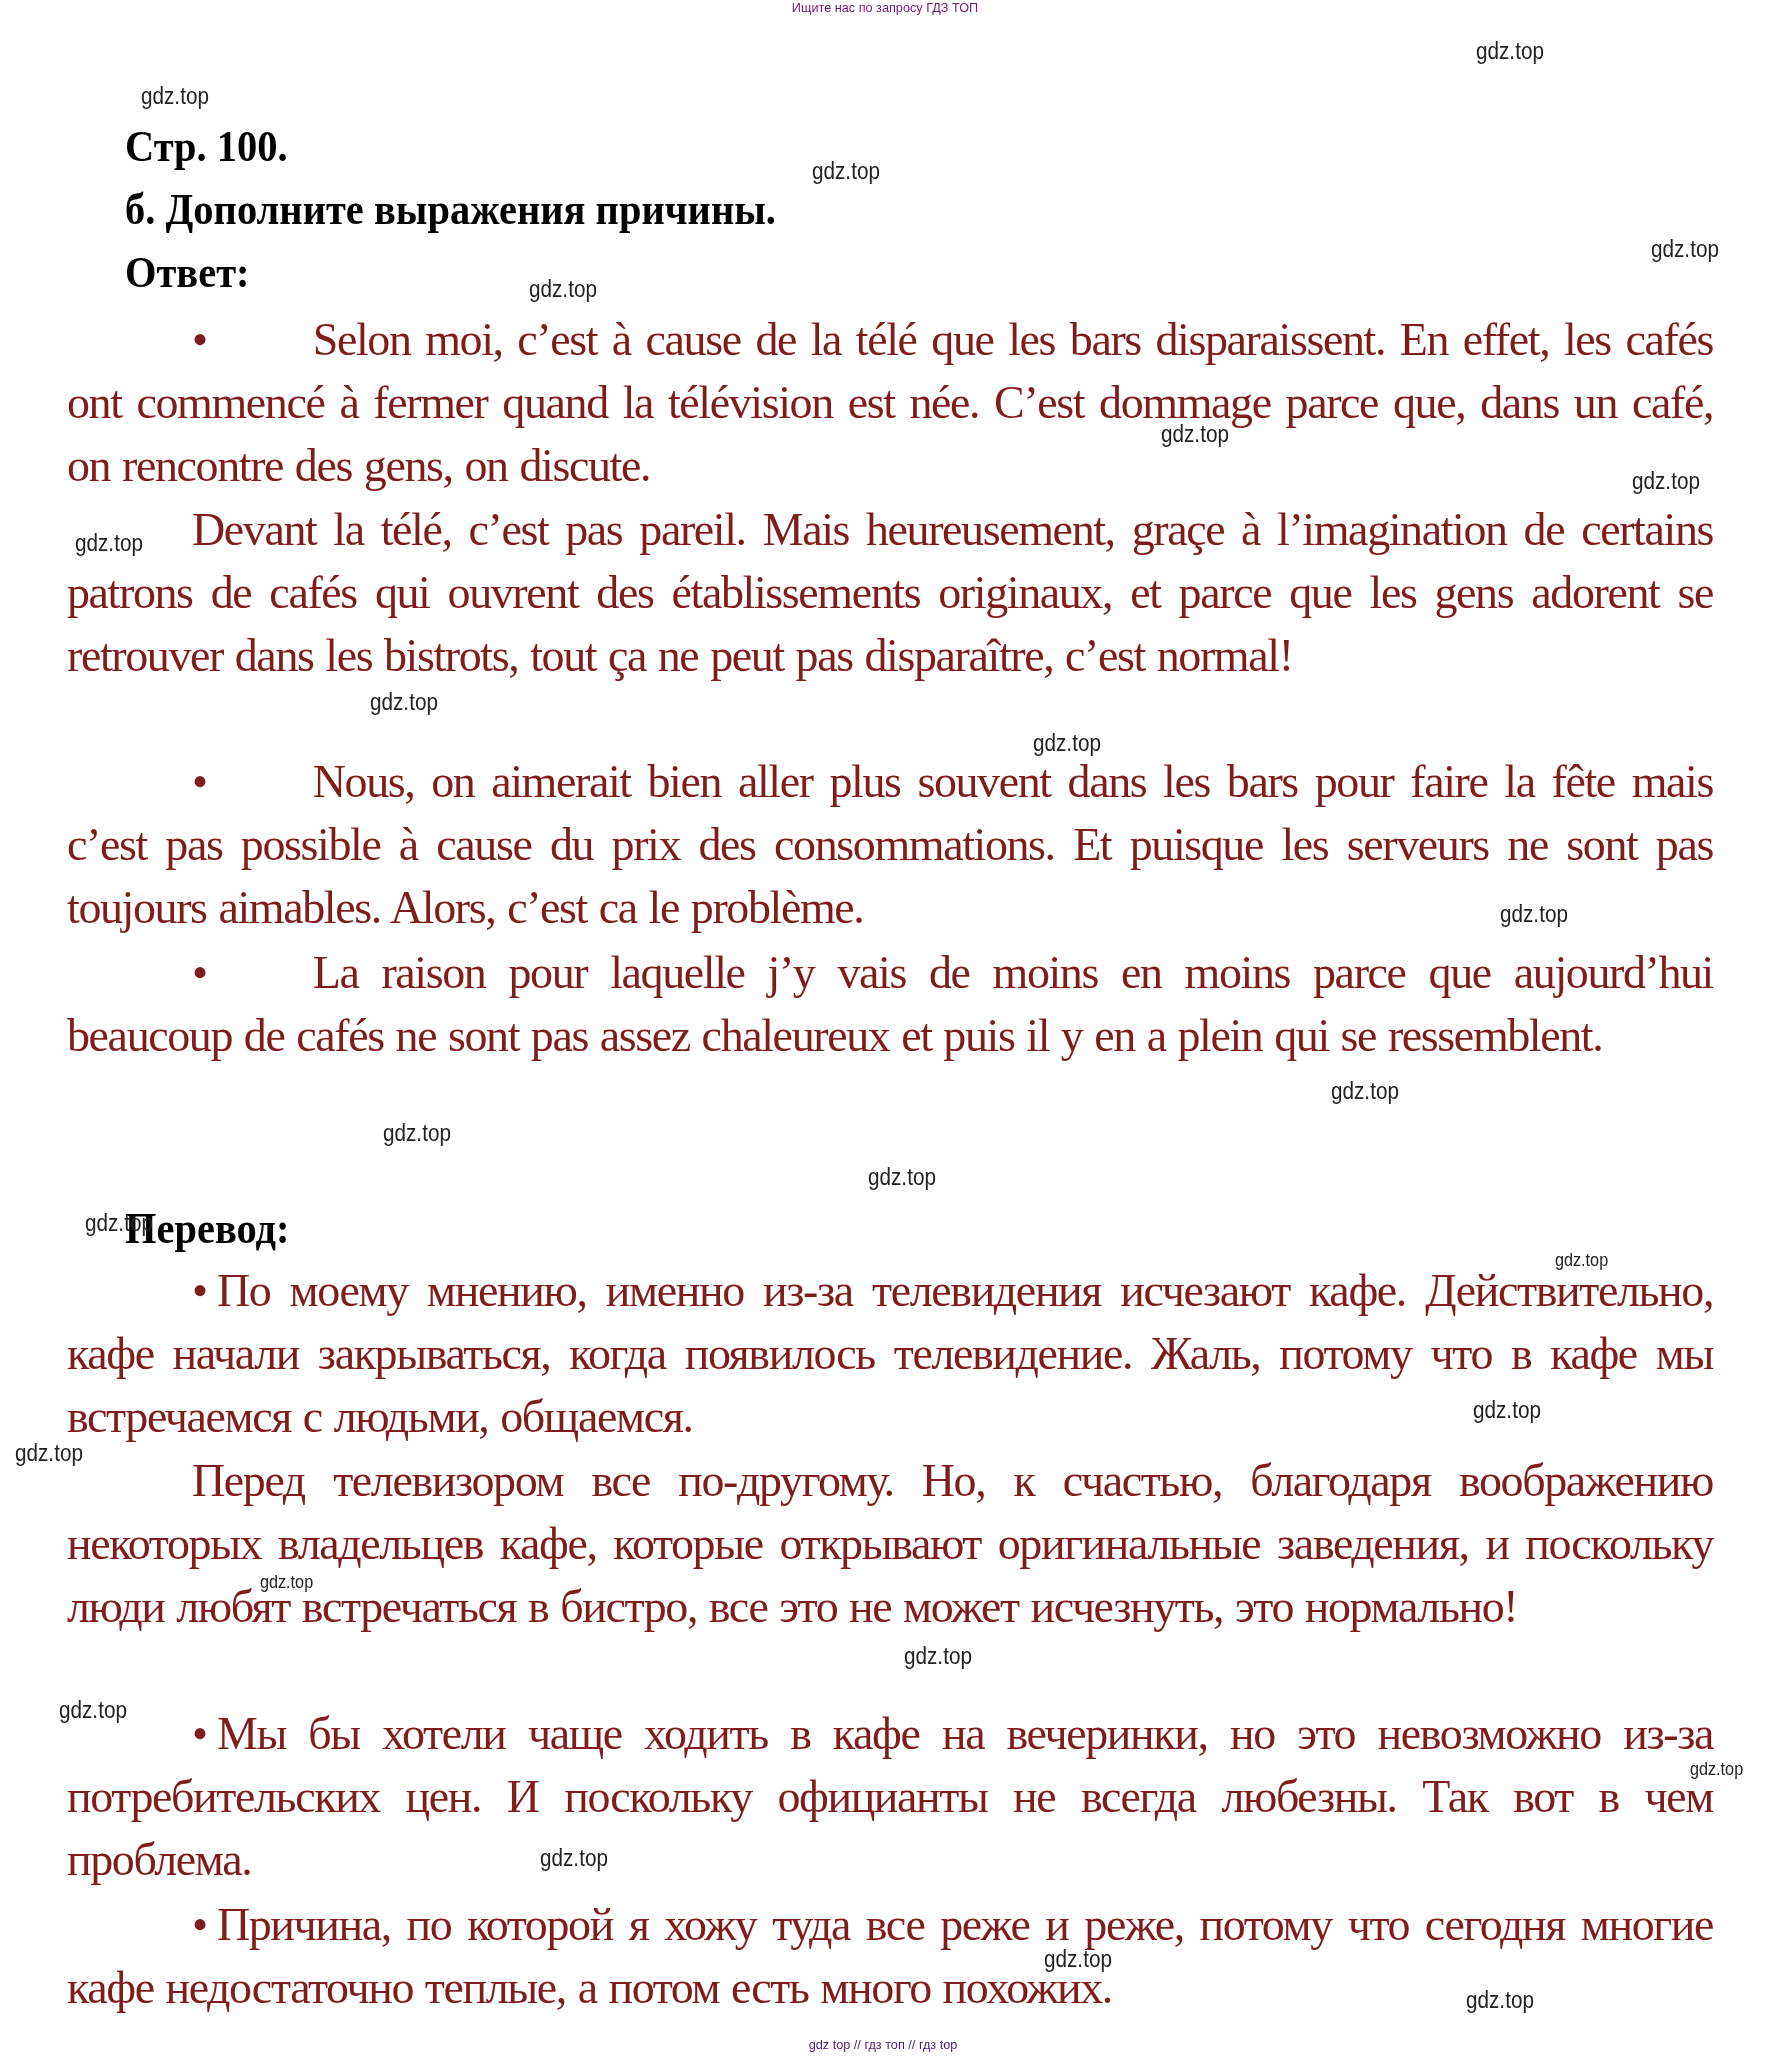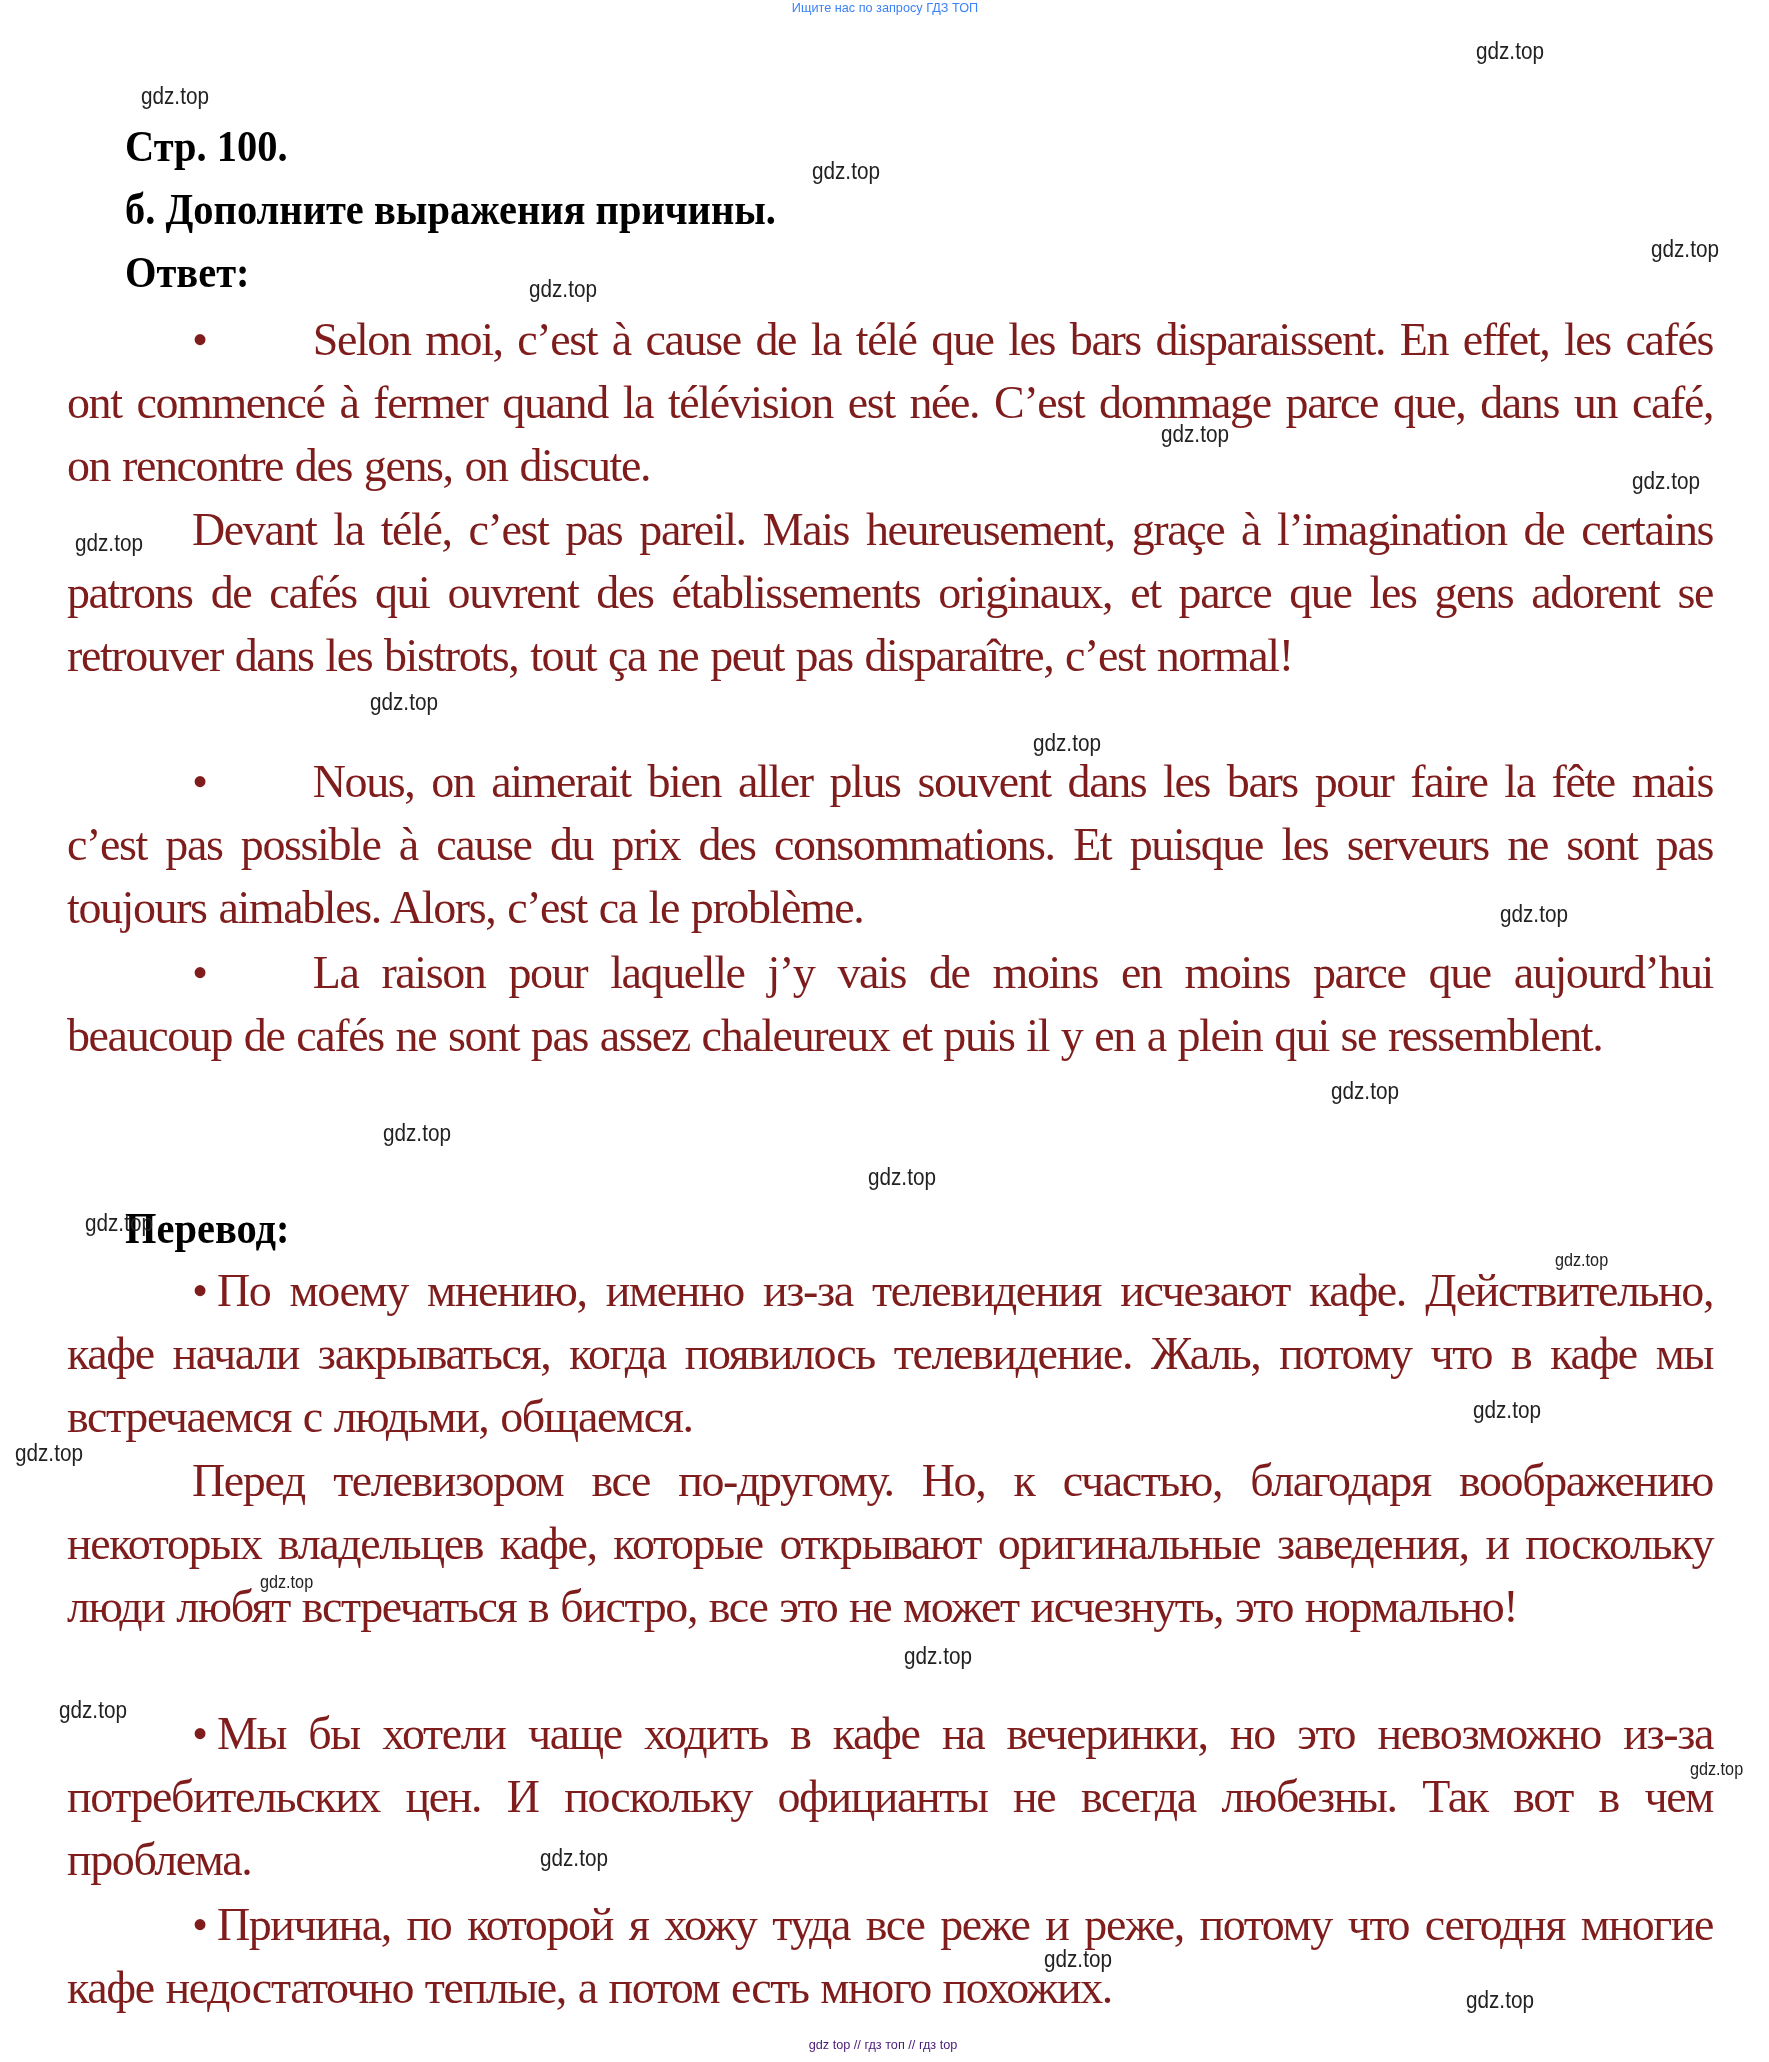--- a/index.html
+++ b/index.html
@@ -1,20 +1,20 @@
 <!DOCTYPE html>
 <html style="font-size:13.6px"><head>
 <meta charset="utf-8">
 <style>
   html, body { margin: 0; padding: 0; background: #ffffff; }
   body { width: 1770px; height: 2063px; position: relative; overflow: hidden; }
   .banner {
     position: absolute; left: 0; top: 0; width: 1770px; height: 18.6px;
     text-align: center; font-family: "Liberation Sans", sans-serif;
-    font-size: 12.7px; line-height: 17px; color: #3b82f6;
+    font-size: 12.7px; line-height: 17px; color: #701a75;
   }
   .footer {
     position: absolute; left: 0; top: 2036px; width: 1766px; height: 20.3px;
     text-align: center; font-family: "Liberation Sans", sans-serif;
     font-size: 12.7px; line-height: 18.6px; color: #4a1a7a;
   }
   .hdr {
     position: absolute; left: 125px; font-family: "Liberation Serif", serif;
     font-weight: bold; font-size: 44px; line-height: 51px; color: #000;
     transform: scaleX(0.92); transform-origin: left center; white-space: nowrap;

